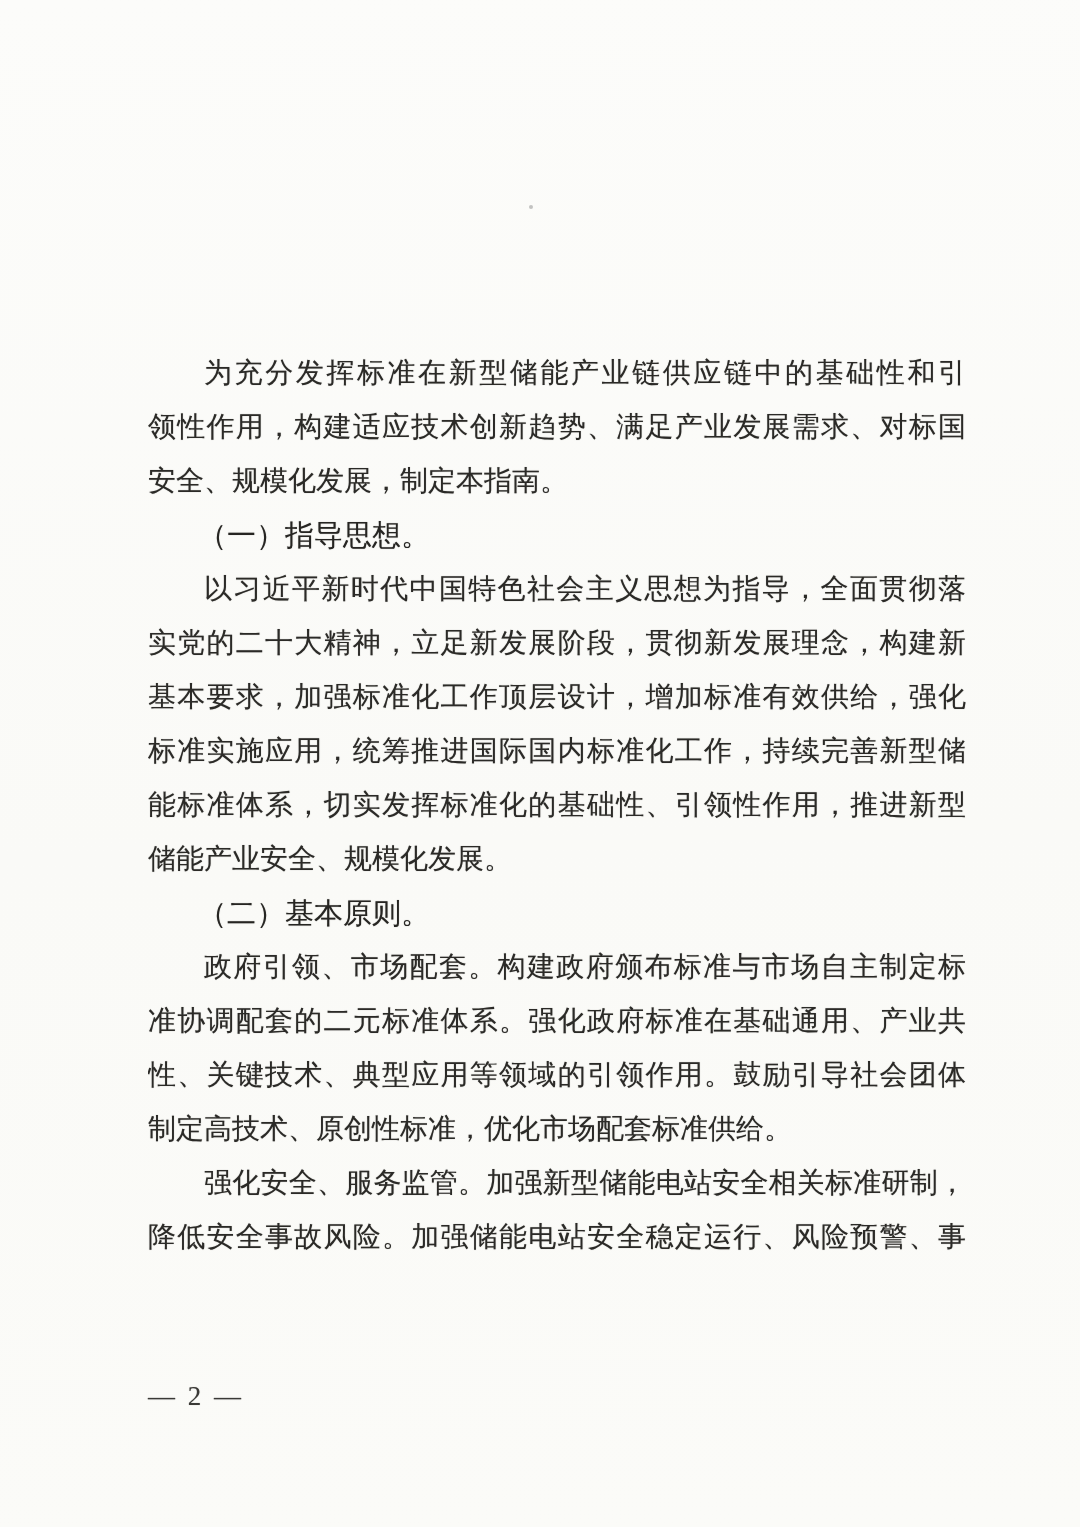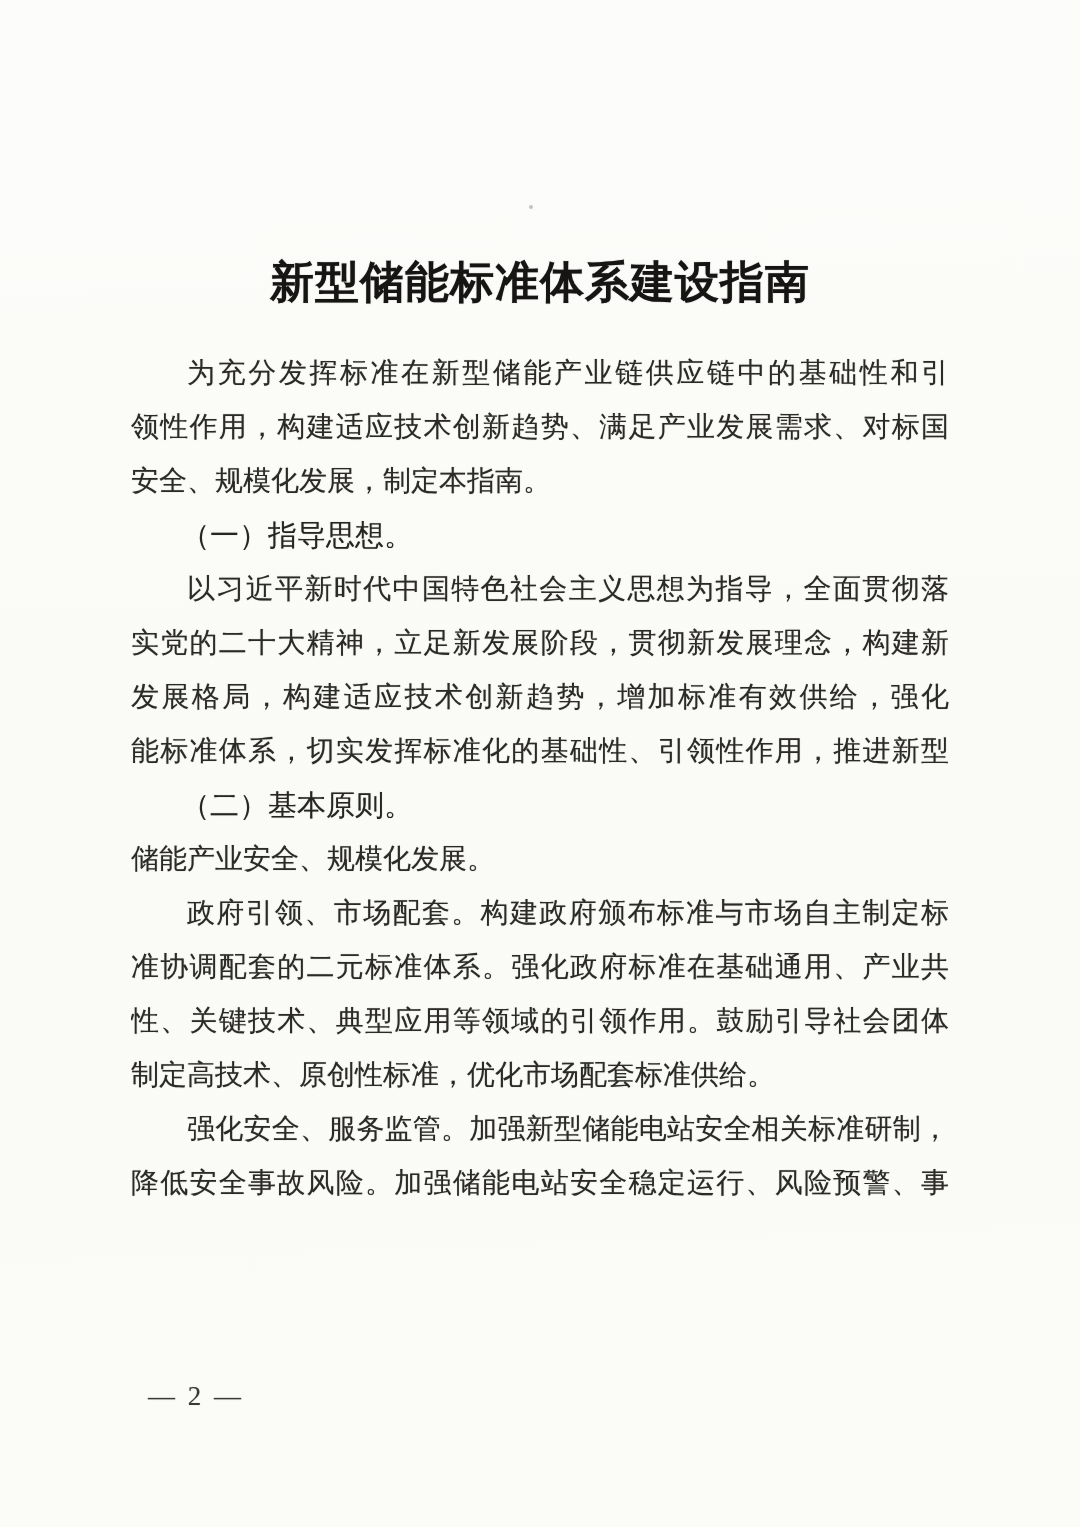--- a/index.html
+++ b/index.html
@@ -25,21 +25,21 @@
     text-align: center;
     font-family: "Liberation Sans", "DejaVu Sans", sans-serif;
     font-weight: 800;
     font-size: 44px;
     letter-spacing: 1px;
     color: #161513;
     text-shadow: 0 0 1px rgba(22,21,19,0.55);
   }
   .content {
     position: absolute;
-    left: 131px;
+    left: 148px;
     top: 346px;
     width: 818px;
     font-size: 28px;
     line-height: 54px;
     text-shadow: 0 0 1px rgba(43,42,39,0.42);
   }
   .line {
     height: 54px;
     overflow: hidden;
   }
@@ -81,38 +81,38 @@
     background: rgba(90,90,88,0.35);
   }
 </style>
 </head>
 <body>
 
 <div class="page">
 
   <div class="speck"></div>
 
-  <h1 class="doc-title">新型储能标准体系建设指南</h1>
 
   <div class="content">
 
     <div class="line fill ind2">为充分发挥标准在新型储能产业链供应链中的基础性和引</div>
     <div class="line fill">领性作用，构建适应技术创新趋势、满足产业发展需求、对标国</div>
     <div class="line">安全、规模化发展，制定本指南。</div>
 
 
     <div class="line h2 ind17">（一）指导思想。</div>
 
     <div class="line fill ind2">以习近平新时代中国特色社会主义思想为指导，全面贯彻落</div>
     <div class="line fill">实党的二十大精神，立足新发展阶段，贯彻新发展理念，构建新</div>
-    <div class="line fill">发展格局，构建适应技术创新趋势，增加标准有效供给，强化</div>
+    <div class="line fill">基本要求，加强标准化工作顶层设计，增加标准有效供给，强化</div>
+    <div class="line fill">标准实施应用，统筹推进国际国内标准化工作，持续完善新型储</div>
     <div class="line fill">能标准体系，切实发挥标准化的基础性、引领性作用，推进新型</div>
+    <div class="line">储能产业安全、规模化发展。</div>
+
     <div class="line h2 ind17">（二）基本原则。</div>
-
-    <div class="line">储能产业安全、规模化发展。</div>
 
     <div class="line fill ind2">政府引领、市场配套。构建政府颁布标准与市场自主制定标</div>
     <div class="line fill">准协调配套的二元标准体系。强化政府标准在基础通用、产业共</div>
     <div class="line fill">性、关键技术、典型应用等领域的引领作用。鼓励引导社会团体</div>
     <div class="line">制定高技术、原创性标准，优化市场配套标准供给。</div>
 
     <div class="line fill ind2">强化安全、服务监管。加强新型储能电站安全相关标准研制，</div>
     <div class="line fill">降低安全事故风险。加强储能电站安全稳定运行、风险预警、事</div>
 
   </div>

